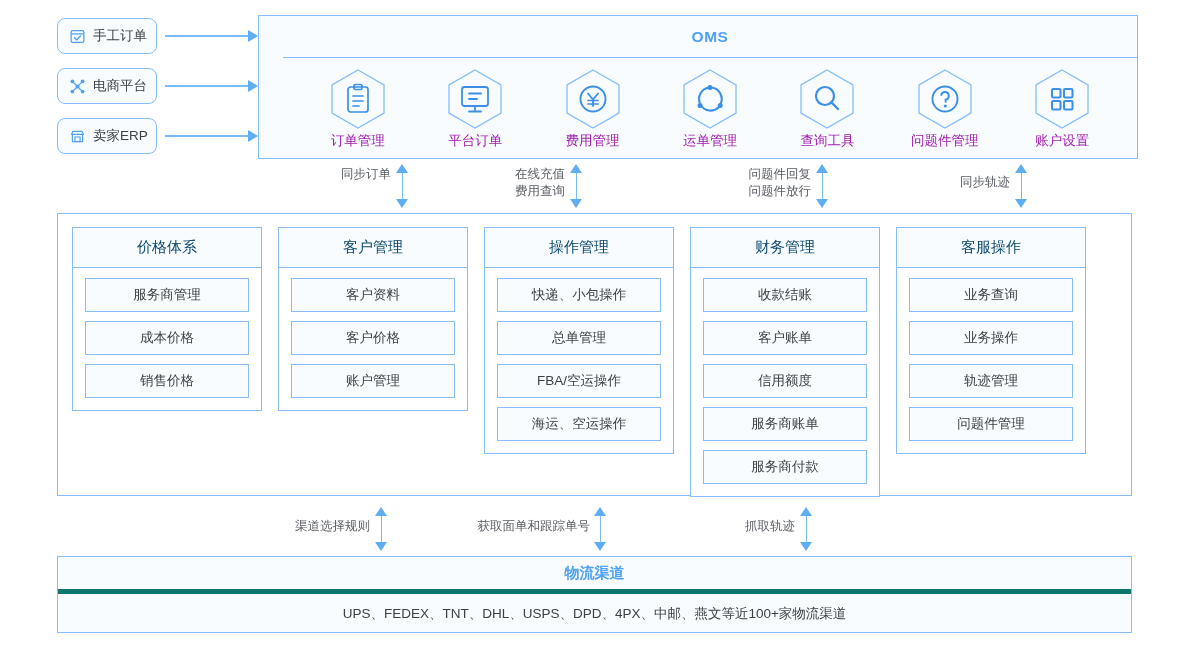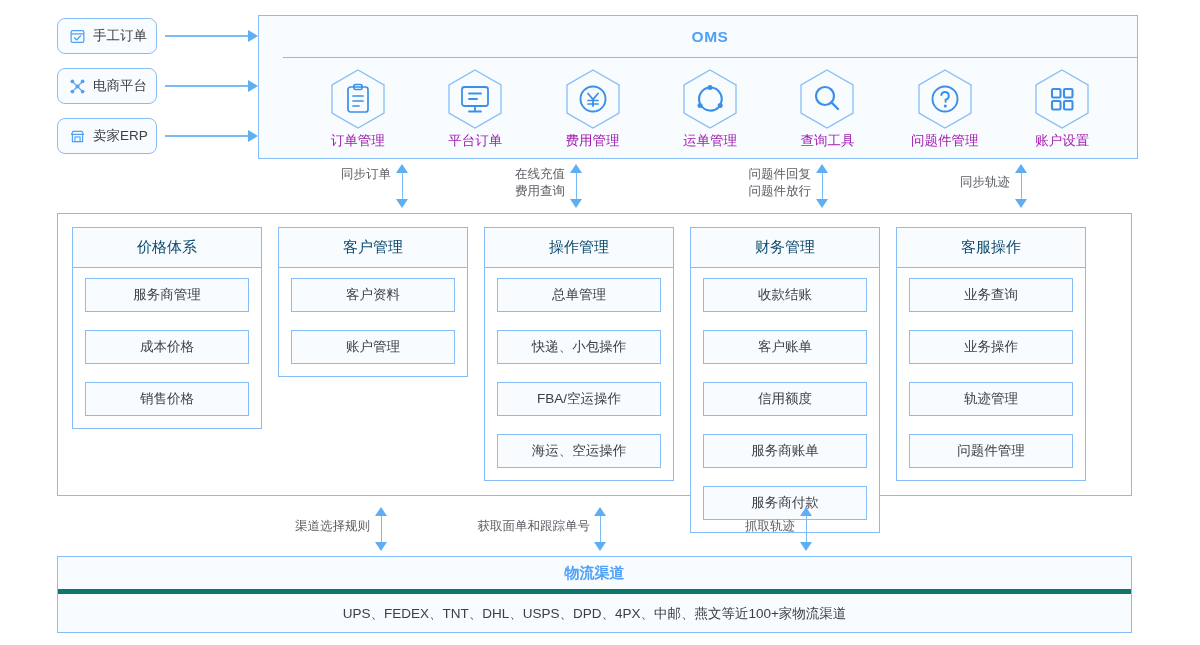--- a/index.html
+++ b/index.html
@@ -90,21 +90,21 @@
   }
   .mcol {
     width: 190px; border: 1px solid #86bdf7; background: #ffffff;
     align-self: flex-start;
   }
   .mcol-hd {
     height: 40px; background: #f8fcff; border-bottom: 1px solid #86bdf7;
     display: flex; align-items: center; justify-content: center;
   }
   .mcol-hd span { font-size: 15px; color: #0c4a6e; font-weight: normal; }
-  .mcol-body { padding: 10px 12px 12px 12px; display: flex; flex-direction: column; gap: 18px; }
+  .mcol-body { padding: 10px 12px 12px 12px; display: flex; flex-direction: column; gap: 9px; }
   .mitem {
     height: 34px; border: 1px solid #86bdf7; background: #f8fcff;
     display: flex; align-items: center; justify-content: center;
     font-size: 13.5px; color: #3d4045; white-space: nowrap;
   }
 
   
   #bot-panel {
     position: absolute; left: 57px; top: 556px;
     width: 1075px; height: 77px;
@@ -336,31 +336,32 @@
           <div class="mitem">销售价格</div>
         </div>
       </div>
 
       <div class="mcol">
         <div class="mcol-hd">
           <span>客户管理</span>
         </div>
         <div class="mcol-body">
           <div class="mitem">客户资料</div>
+          <div class="mitem">客户价格</div>
           <div class="mitem">账户管理</div>
         </div>
       </div>
 
       <div class="mcol">
         <div class="mcol-hd">
           <span>操作管理</span>
         </div>
         <div class="mcol-body">
+          <div class="mitem">快递、小包操作</div>
           <div class="mitem">总单管理</div>
-          <div class="mitem">快递、小包操作</div>
           <div class="mitem">FBA/空运操作</div>
           <div class="mitem">海运、空运操作</div>
         </div>
       </div>
 
       <div class="mcol">
         <div class="mcol-hd">
           <span>财务管理</span>
         </div>
         <div class="mcol-body">

